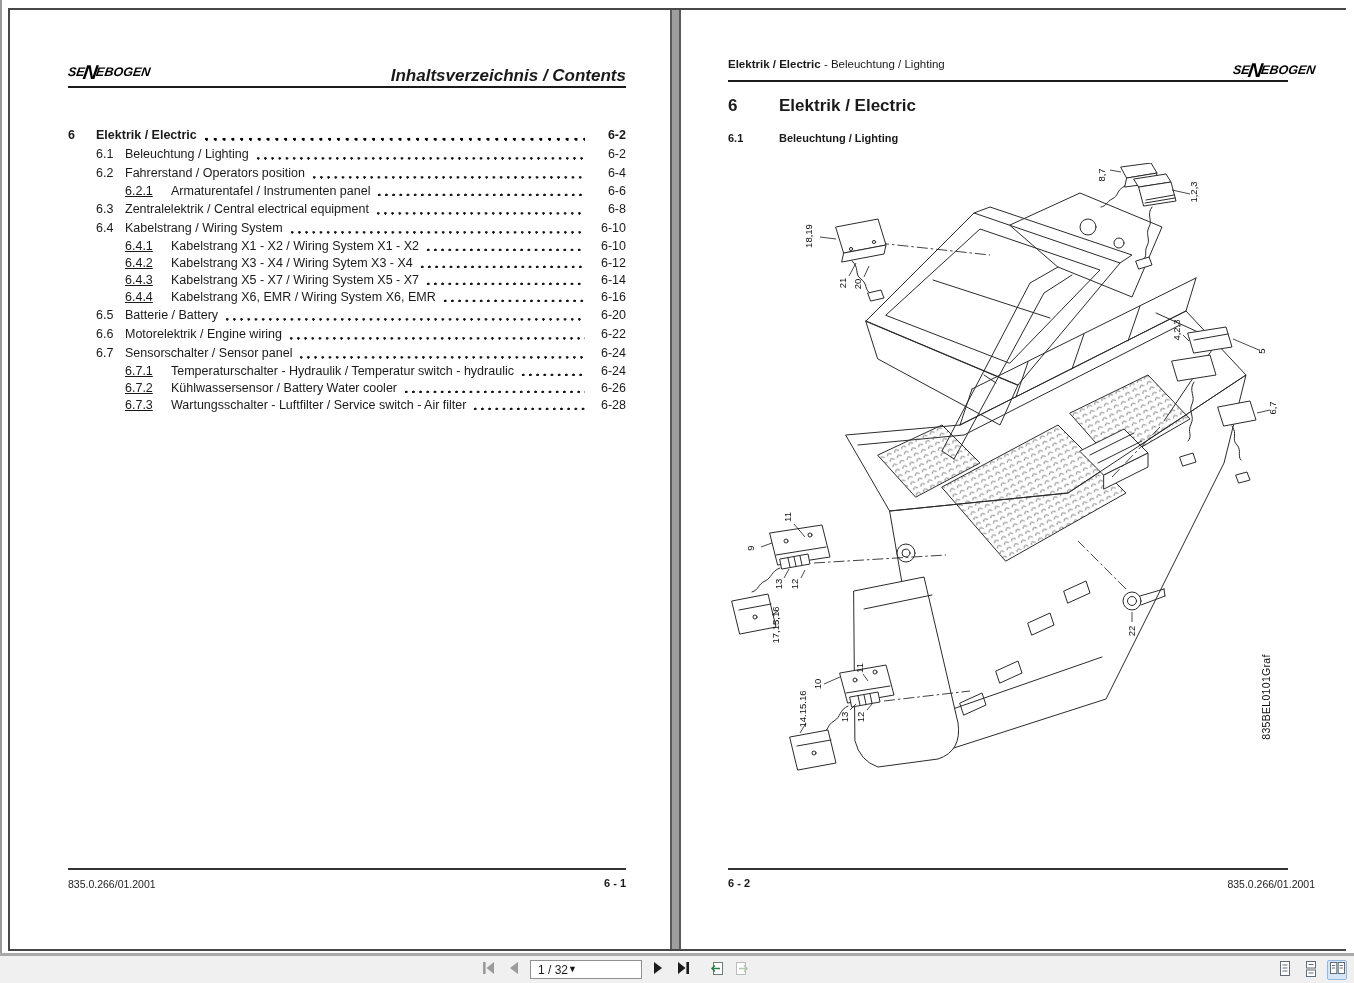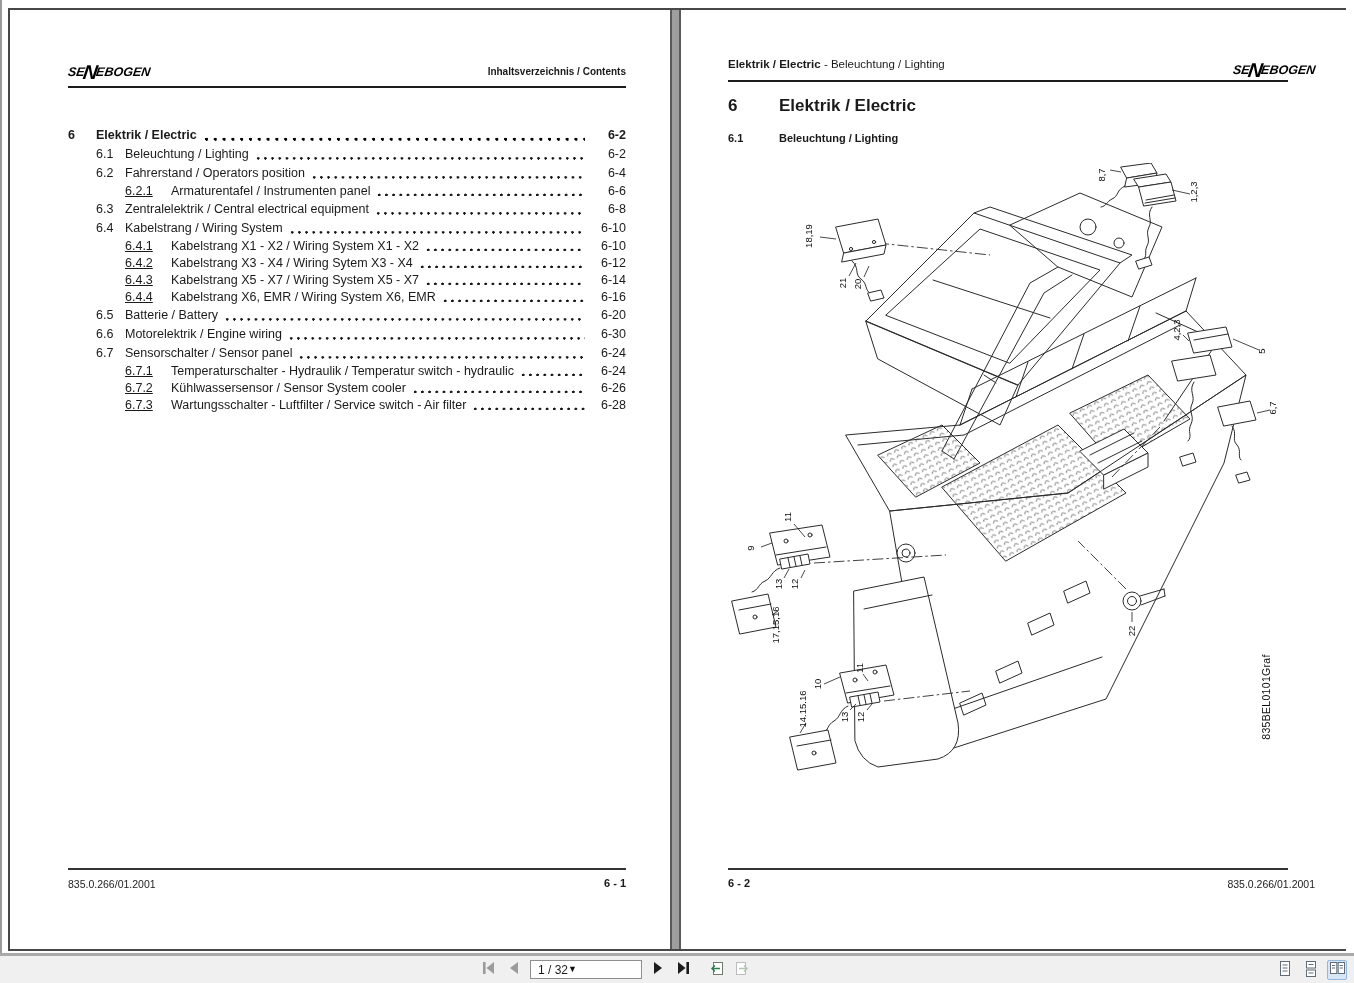--- a/index.html
+++ b/index.html
@@ -15,21 +15,21 @@
   .page-divider{position:absolute;left:660px;top:0;bottom:0;width:7px;background:#9e9e9e;border-left:2px solid #5a5a5a;border-right:2px solid #5a5a5a;}
   .page-right{left:671px;width:663px;padding-left:25px;}
 
   .rule{position:absolute;height:2px;background:#1b1b1b;}
   .thin-rule{position:absolute;height:2px;background:#333;}
 
   
   .logo{position:absolute;display:inline-block;transform:skewX(-8deg);font-weight:bold;font-style:italic;font-size:12.5px;line-height:1;color:#000;white-space:nowrap;}
   .logo .ln{font-size:20px;vertical-align:-3px;margin:0 -1.5px;}
 
-  .hdr-right{position:absolute;font-size:10px;font-weight:bold;}
+  .hdr-right{position:absolute;font-size:17px;font-weight:bold;font-style:italic;}
   .breadcrumb{position:absolute;font-size:11.5px;white-space:nowrap;}
   .breadcrumb .bc-b{font-weight:bold;}
 
   
   .toc{position:absolute;left:58px;top:116px;width:558px;}
   .toc-row{display:flex;height:19px;line-height:19px;font-size:12.5px;}
   .toc-row.lvl3{height:17px;line-height:17px;}
   .toc-row .num{flex:none;}
   .lvl1 .num{width:28px;}
   .lvl2 .num{margin-left:28px;width:29px;}
@@ -150,37 +150,37 @@
         <div class="toc-row lvl2">
     <span class="num">6.5</span>
     <span class="title">Batterie / Battery</span>
     <span class="dots"></span>
     <span class="pg">6-20</span>
   </div>
         <div class="toc-row lvl2">
     <span class="num">6.6</span>
     <span class="title">Motorelektrik / Engine wiring</span>
     <span class="dots"></span>
-    <span class="pg">6-30</span>
+    <span class="pg">6-22</span>
   </div>
         <div class="toc-row lvl2">
     <span class="num">6.7</span>
     <span class="title">Sensorschalter / Sensor panel</span>
     <span class="dots"></span>
     <span class="pg">6-24</span>
   </div>
         <div class="toc-row lvl3">
     <span class="num">6.7.1</span>
     <span class="title">Temperaturschalter - Hydraulik / Temperatur switch - hydraulic</span>
     <span class="dots"></span>
     <span class="pg">6-24</span>
   </div>
         <div class="toc-row lvl3">
     <span class="num">6.7.2</span>
-    <span class="title">Kühlwassersensor / Sensor System cooler</span>
+    <span class="title">Kühlwassersensor / Battery Water cooler</span>
     <span class="dots"></span>
     <span class="pg">6-26</span>
   </div>
         <div class="toc-row lvl3">
     <span class="num">6.7.3</span>
     <span class="title">Wartungsschalter - Luftfilter / Service switch - Air filter</span>
     <span class="dots"></span>
     <span class="pg">6-28</span>
   </div>
       </div>

